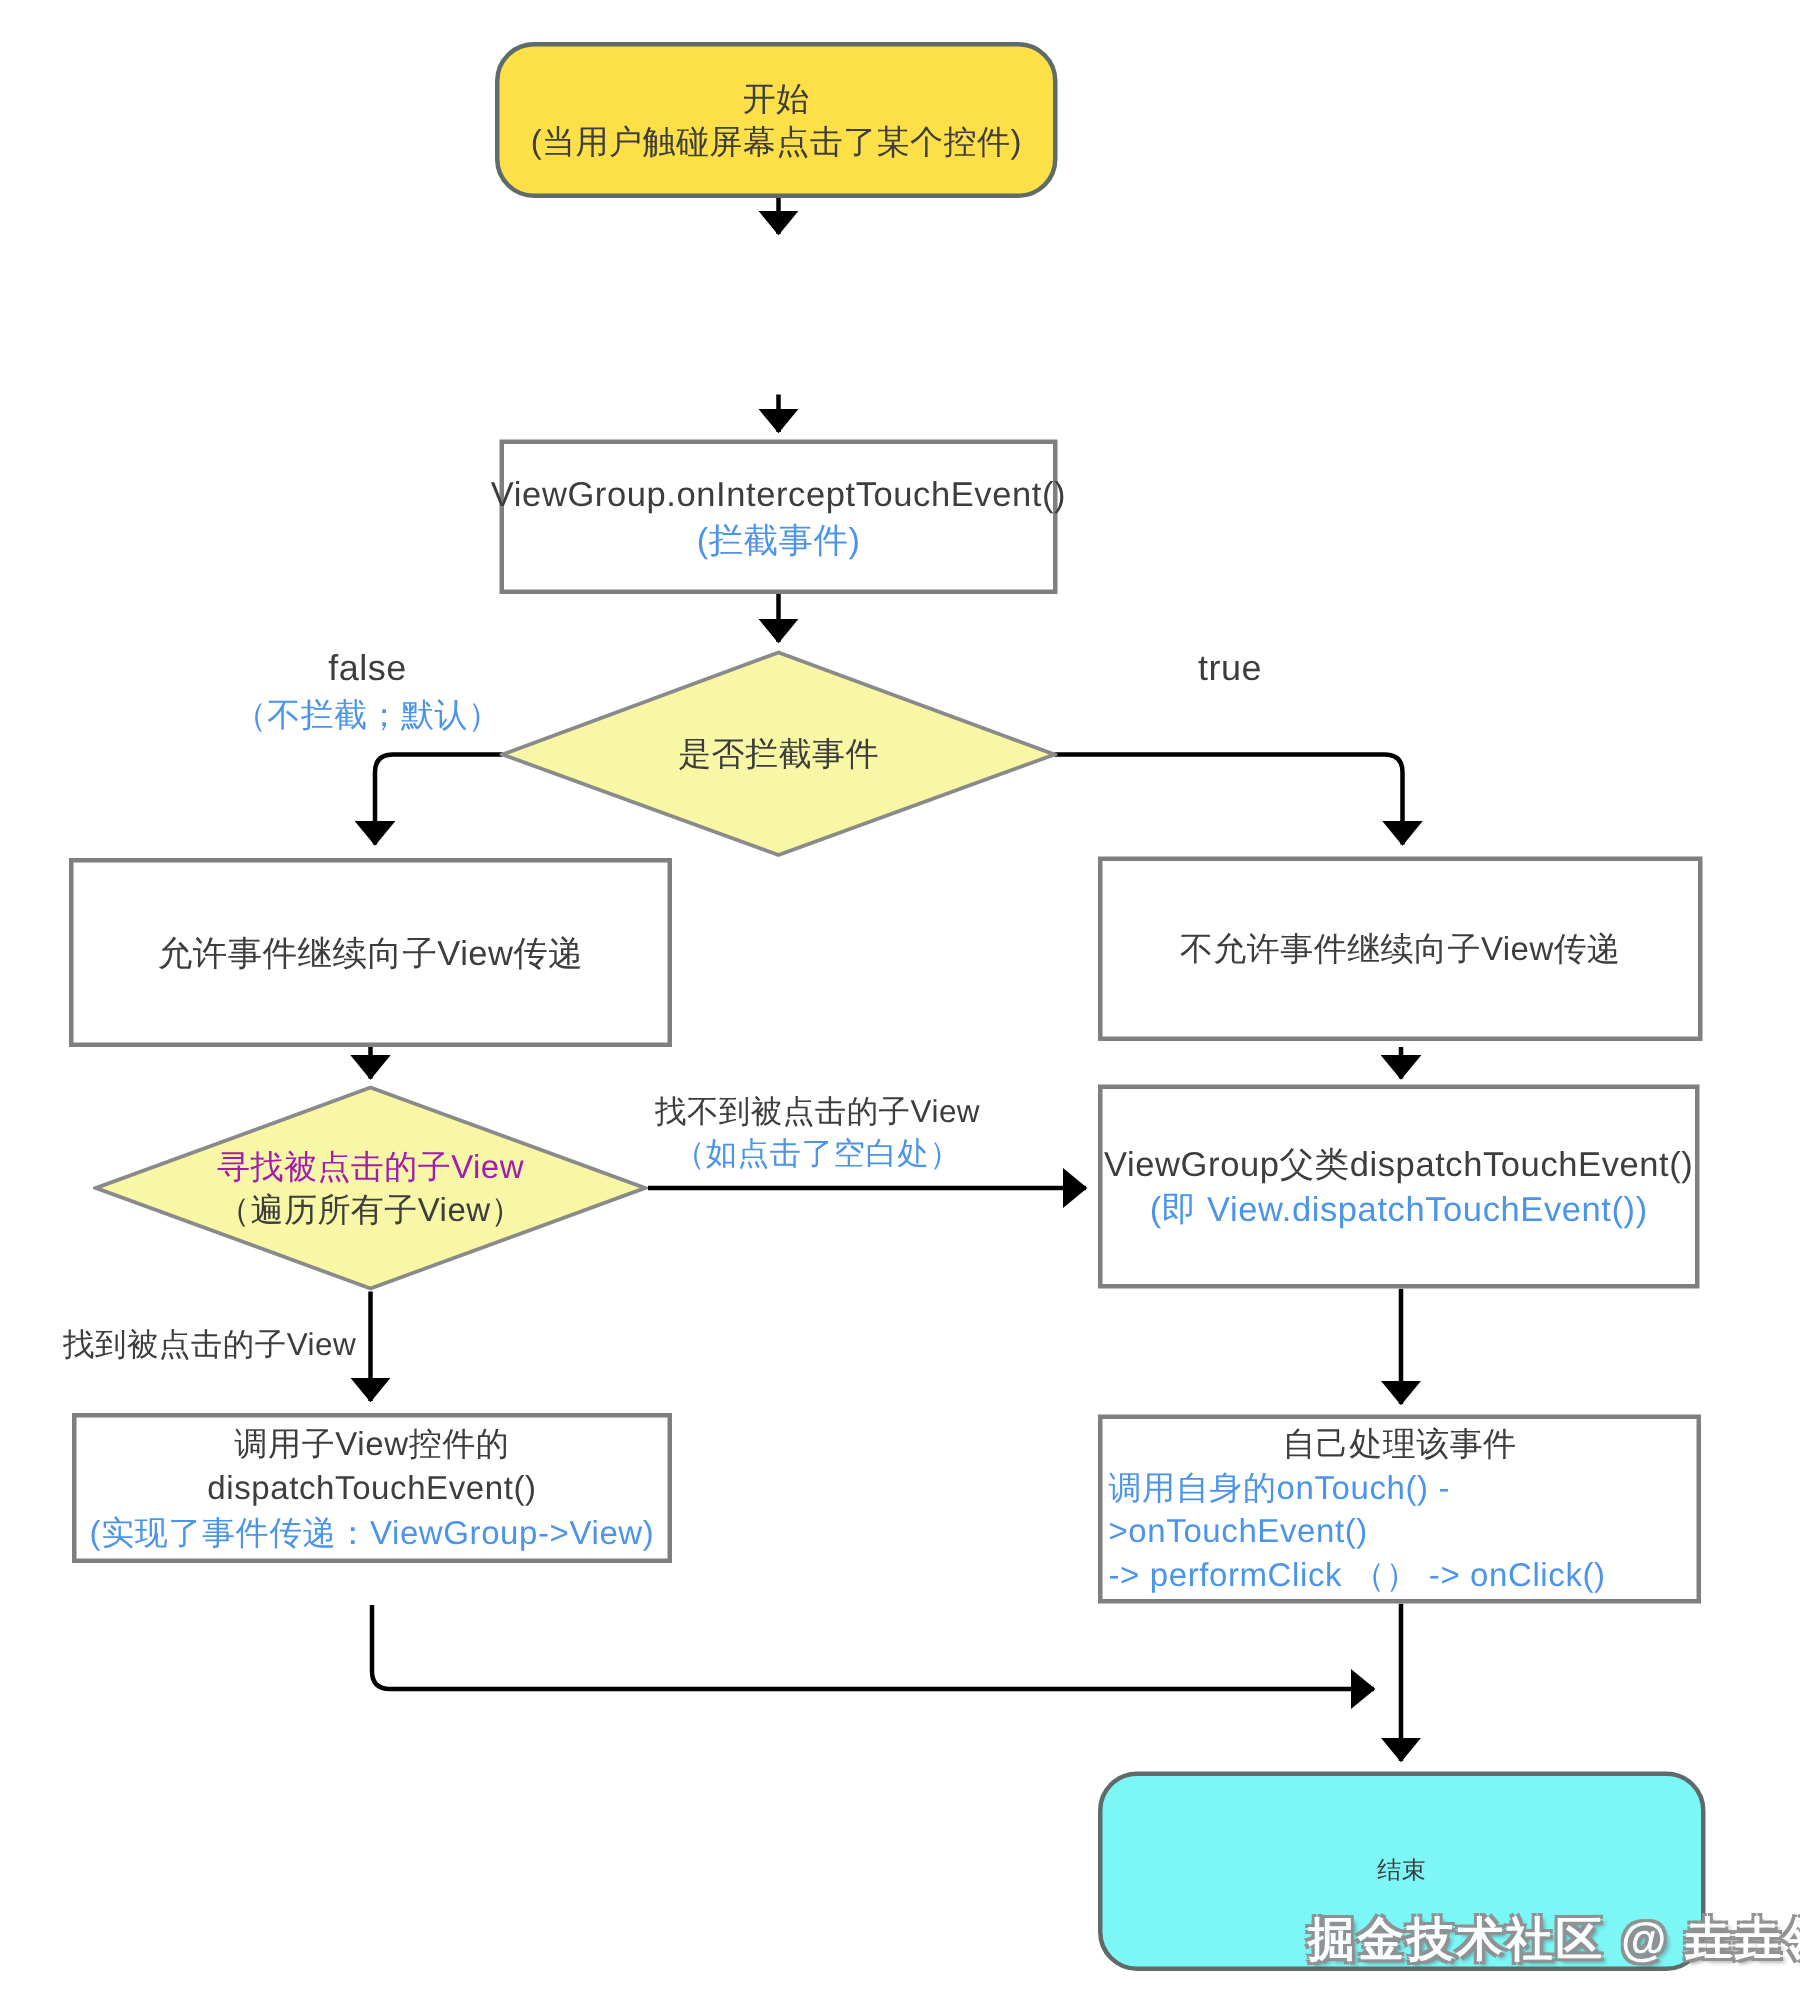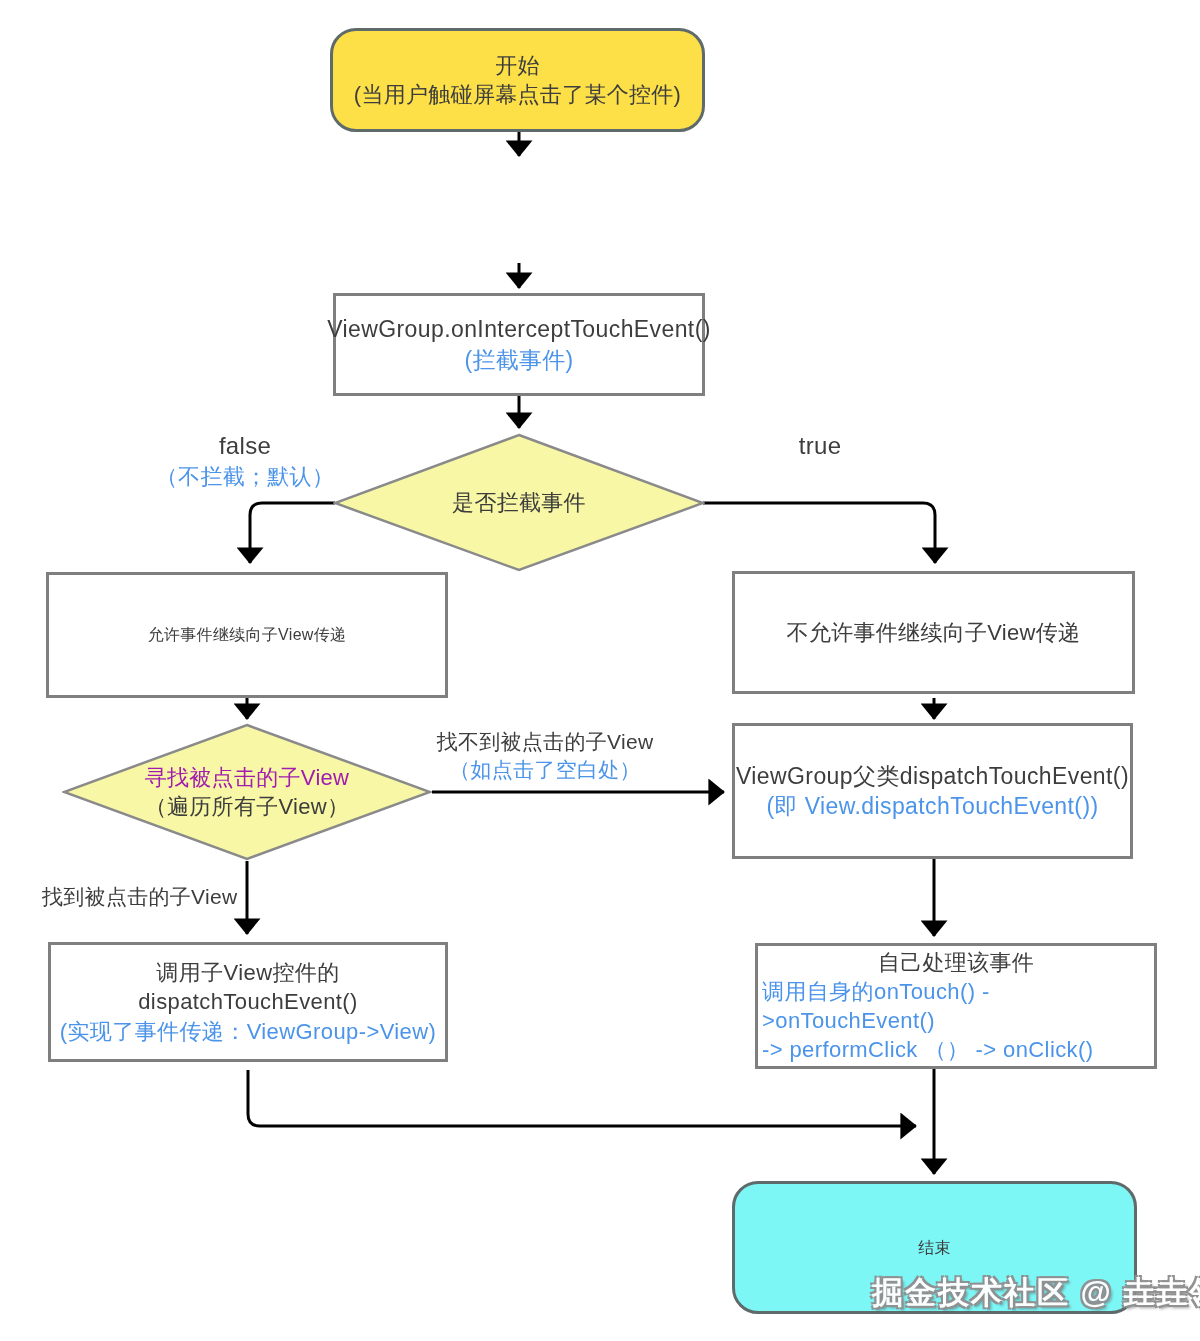--- a/index.html
+++ b/index.html
@@ -76,21 +76,21 @@
 
   <div class="freelabel" style="left:130px;top:430px;width:230px;">
     <div class="ln" style="font-size: 24px; color: rgb(61, 61, 61);">false</div>
     <div class="ln" style="font-size: 22px; color: rgb(75, 148, 234);">（不拦截；默认）</div>
   </div>
 
   <div class="freelabel" style="left:690px;top:430px;width:260px;">
     <div class="ln" style="font-size: 24px; color: rgb(61, 61, 61);">true</div>
   </div>
 
-  <div class="node rect" style="left:46px;top:572px;width:402px;height:126px;font-size:16px;">
+  <div class="node rect" style="left:46px;top:572px;width:402px;height:126px;font-size:23px;">
     <div class="ln" style="color: rgb(61, 61, 61);">允许事件继续向子View传递</div>
   </div>
 
   <div class="node rect" style="left:732px;top:571px;width:403px;height:123px;font-size:22px;">
     <div class="ln" style="color: rgb(61, 61, 61);">不允许事件继续向子View传递</div>
   </div>
 
   <div class="node" style="left:62px;top:723px;width:370px;height:138px;font-size:22px;">
     <svg class="shape-svg" viewBox="0 0 370 138" preserveAspectRatio="none">
       <polygon points="185,2 368,69 185,136 2,69" stroke="#8a8a8a" stroke-width="2.5" fill="#f7f7a5"></polygon>
@@ -108,26 +108,26 @@
 
   <div class="node rect" style="left:732px;top:723px;width:401px;height:136px;font-size:23px;">
     <div class="ln latin" style="color: rgb(61, 61, 61);">ViewGroup父类dispatchTouchEvent()</div>
     <div class="ln latin" style="color: rgb(75, 148, 234);">(即 View.dispatchTouchEvent())</div>
   </div>
 
   <div class="leftlabel" style="left:42px;top:883px;font-size:21px;">
     <span class="ln" style="color: rgb(61, 61, 61);">找到被点击的子View</span>
   </div>
 
-  <div class="node rect" style="left:48px;top:942px;width:400px;height:120px;font-size:22px;">
+  <div class="node rect" style="left:48px;top:942px;width:400px;height:100px;font-size:22px;">
     <div class="ln latin" style="color: rgb(61, 61, 61);">调用子View控件的dispatchTouchEvent()</div>
     <div class="ln latin" style="color: rgb(75, 148, 234);">(实现了事件传递：ViewGroup-&gt;View)</div>
   </div>
 
-  <div class="node rect" style="left:755px;top:943px;width:402px;height:126px;font-size:22px;align-items:stretch;padding:0 4px;">
+  <div class="node rect" style="left:732px;top:943px;width:402px;height:126px;font-size:22px;align-items:stretch;padding:0 4px;">
     <div class="ln" style="text-align: center; color: rgb(61, 61, 61);">自己处理该事件</div>
     <div class="ln latin" style="text-align: left; color: rgb(75, 148, 234);">调用自身的onTouch() -&gt;onTouchEvent()</div>
     <div class="ln latin" style="text-align: left; color: rgb(75, 148, 234);">-&gt; performClick （） -&gt; onClick()</div>
   </div>
 
   <div class="node terminal" style="left: 732px; top: 1181px; width: 405px; height: 133px; font-size: 16px; background: rgb(125, 246, 246);">
     <div class="ln" style="color: rgb(61, 61, 61);">结束</div>
   </div>
 
   <div class="watermark">掘金技术社区 @ 垚垚领先</div>

